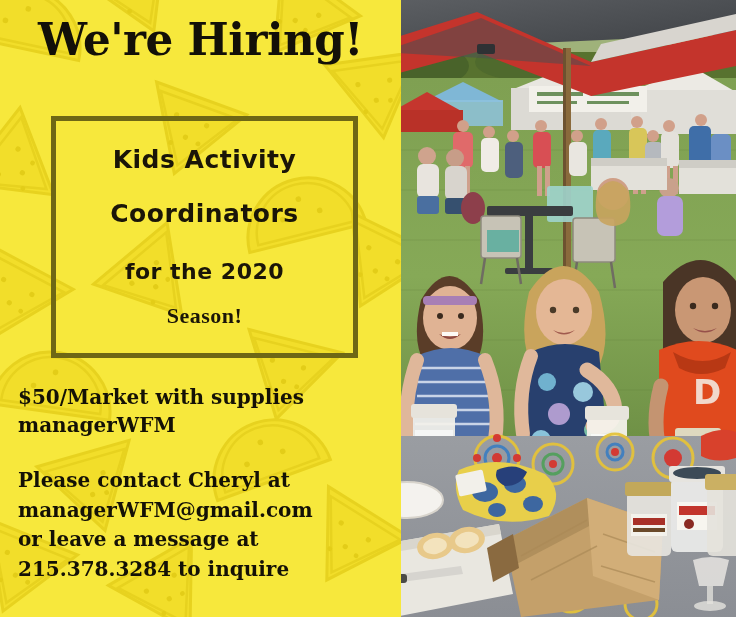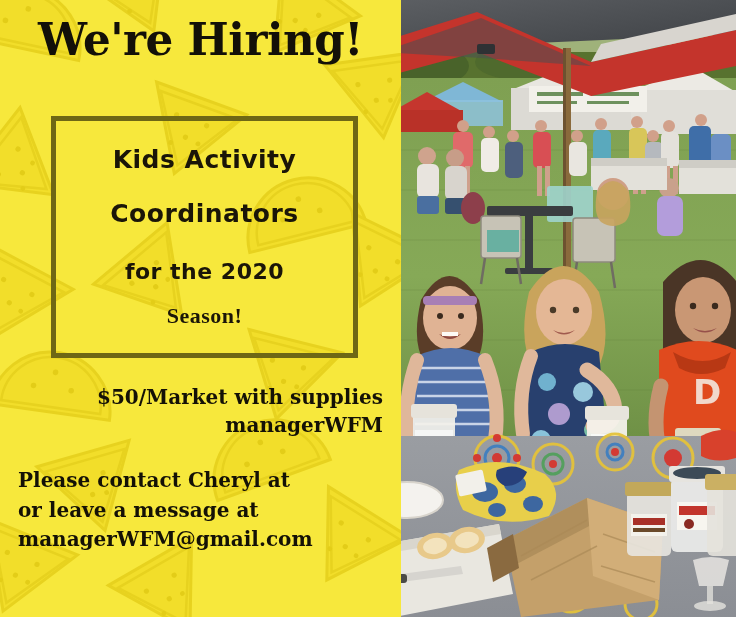--- a/index.html
+++ b/index.html
@@ -90,21 +90,21 @@
   .box-line.l2 { font-size: 25px; margin-bottom: 33px; }
   .box-line.l3 { font-size: 22px; margin-bottom: 21px; }
   .box-line.l4 { font-size: 22px; font-family: Liberation Serif, serif; }
 
   
   .pay-block {
     position: absolute;
     left: 18px;
     top: 383px;
     width: 365px;
-    text-align: right;
+    text-align: left;
     font-family: "DejaVu Serif", serif;
     font-weight: 700;
     font-size: 20px;
     line-height: 1.42;
     color: #141106;
   }
 
   .contact-block {
     position: absolute;
     left: 18px;
@@ -189,22 +189,23 @@
       <div class="box-line l4">Season!</div>
     </div>
 
     <div class="pay-block">
       <div>$50/Market with supplies</div>
       <div>managerWFM</div>
     </div>
 
     <div class="contact-block">
       <div>Please contact Cheryl at</div>
+      <div>managerWFM@gmail.com</div>
       <div>or leave a message at</div>
-      <div>managerWFM@gmail.com</div>
+      <div>215.378.3284 to inquire</div>
     </div>
   </div>
 
   <div class="photo">
     <svg width="335" height="617" viewBox="0 0 335 617" xmlns="http://www.w3.org/2000/svg">
       <defs>
         <linearGradient id="grassG" x1="0" y1="0" x2="0" y2="1">
           <stop offset="0%" stop-color="#7fa052"></stop>
           <stop offset="55%" stop-color="#86a957"></stop>
           <stop offset="100%" stop-color="#6f9146"></stop>

